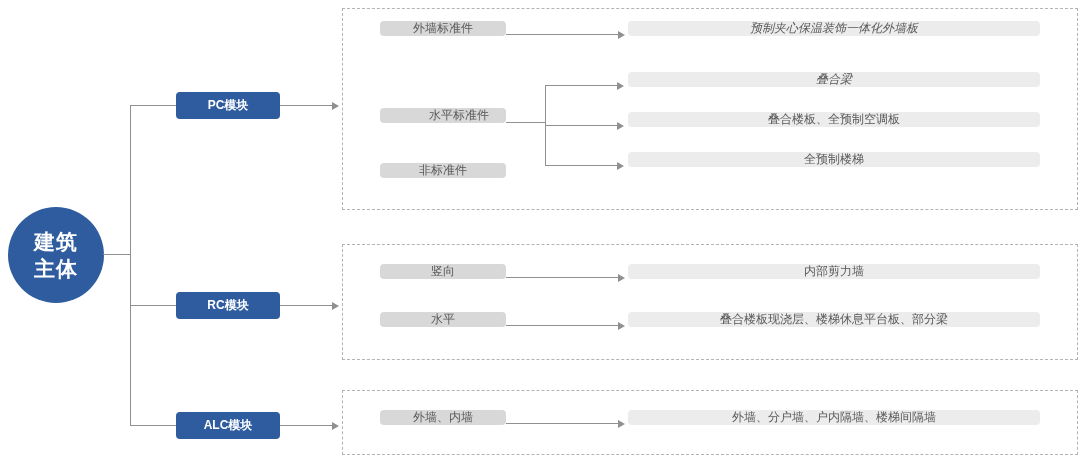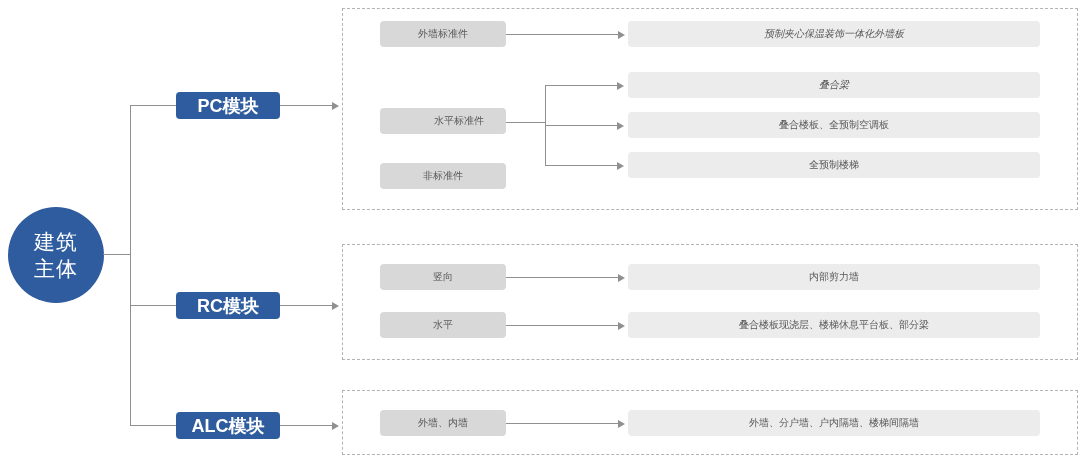--- a/index.html
+++ b/index.html
@@ -19,51 +19,51 @@
     left: 8px; top: 207px;
     width: 96px; height: 96px;
     border-radius: 50%;
     background: var(--brand-blue, #2e5c9e);
     color: #ffffff;
     display: flex;
     flex-direction: column;
     align-items: center;
     justify-content: center;
     font-size: 21px;
-    font-weight: normal;
+    font-weight: bold;
     line-height: 1.3;
     letter-spacing: 1px;
   }
 
   .module {
     position: absolute;
     width: 104px; height: 27px;
     background: var(--brand-blue, #2e5c9e);
     color: #ffffff;
     border-radius: 4px;
     display: flex;
     align-items: center;
     justify-content: center;
-    font-size: 18px;
+    font-size: 12px;
     font-weight: bold;
   }
 
   .group {
     position: absolute;
     border: 1px dashed var(--dashed-border, #b3b3b3);
     background: transparent;
   }
 
   .gbox {
     position: absolute;
-    height: 26px;
+    height: 15px;
     display: flex;
     align-items: center;
     justify-content: center;
-    font-size: 10px;
+    font-size: 12px;
     color: var(--text-dark, #595959);
     border-radius: 4px;
     white-space: nowrap;
   }
   .gbox.label  { width: 126px; background: var(--label-gray, #d8d8d8); }
   .gbox.output { width: 412px; background: var(--output-gray, #ececec); }
 
   .line { position: absolute; background: var(--line-gray, #909090); }
   .line.h { height: 1px; }
   .line.v { width: 1px; }

